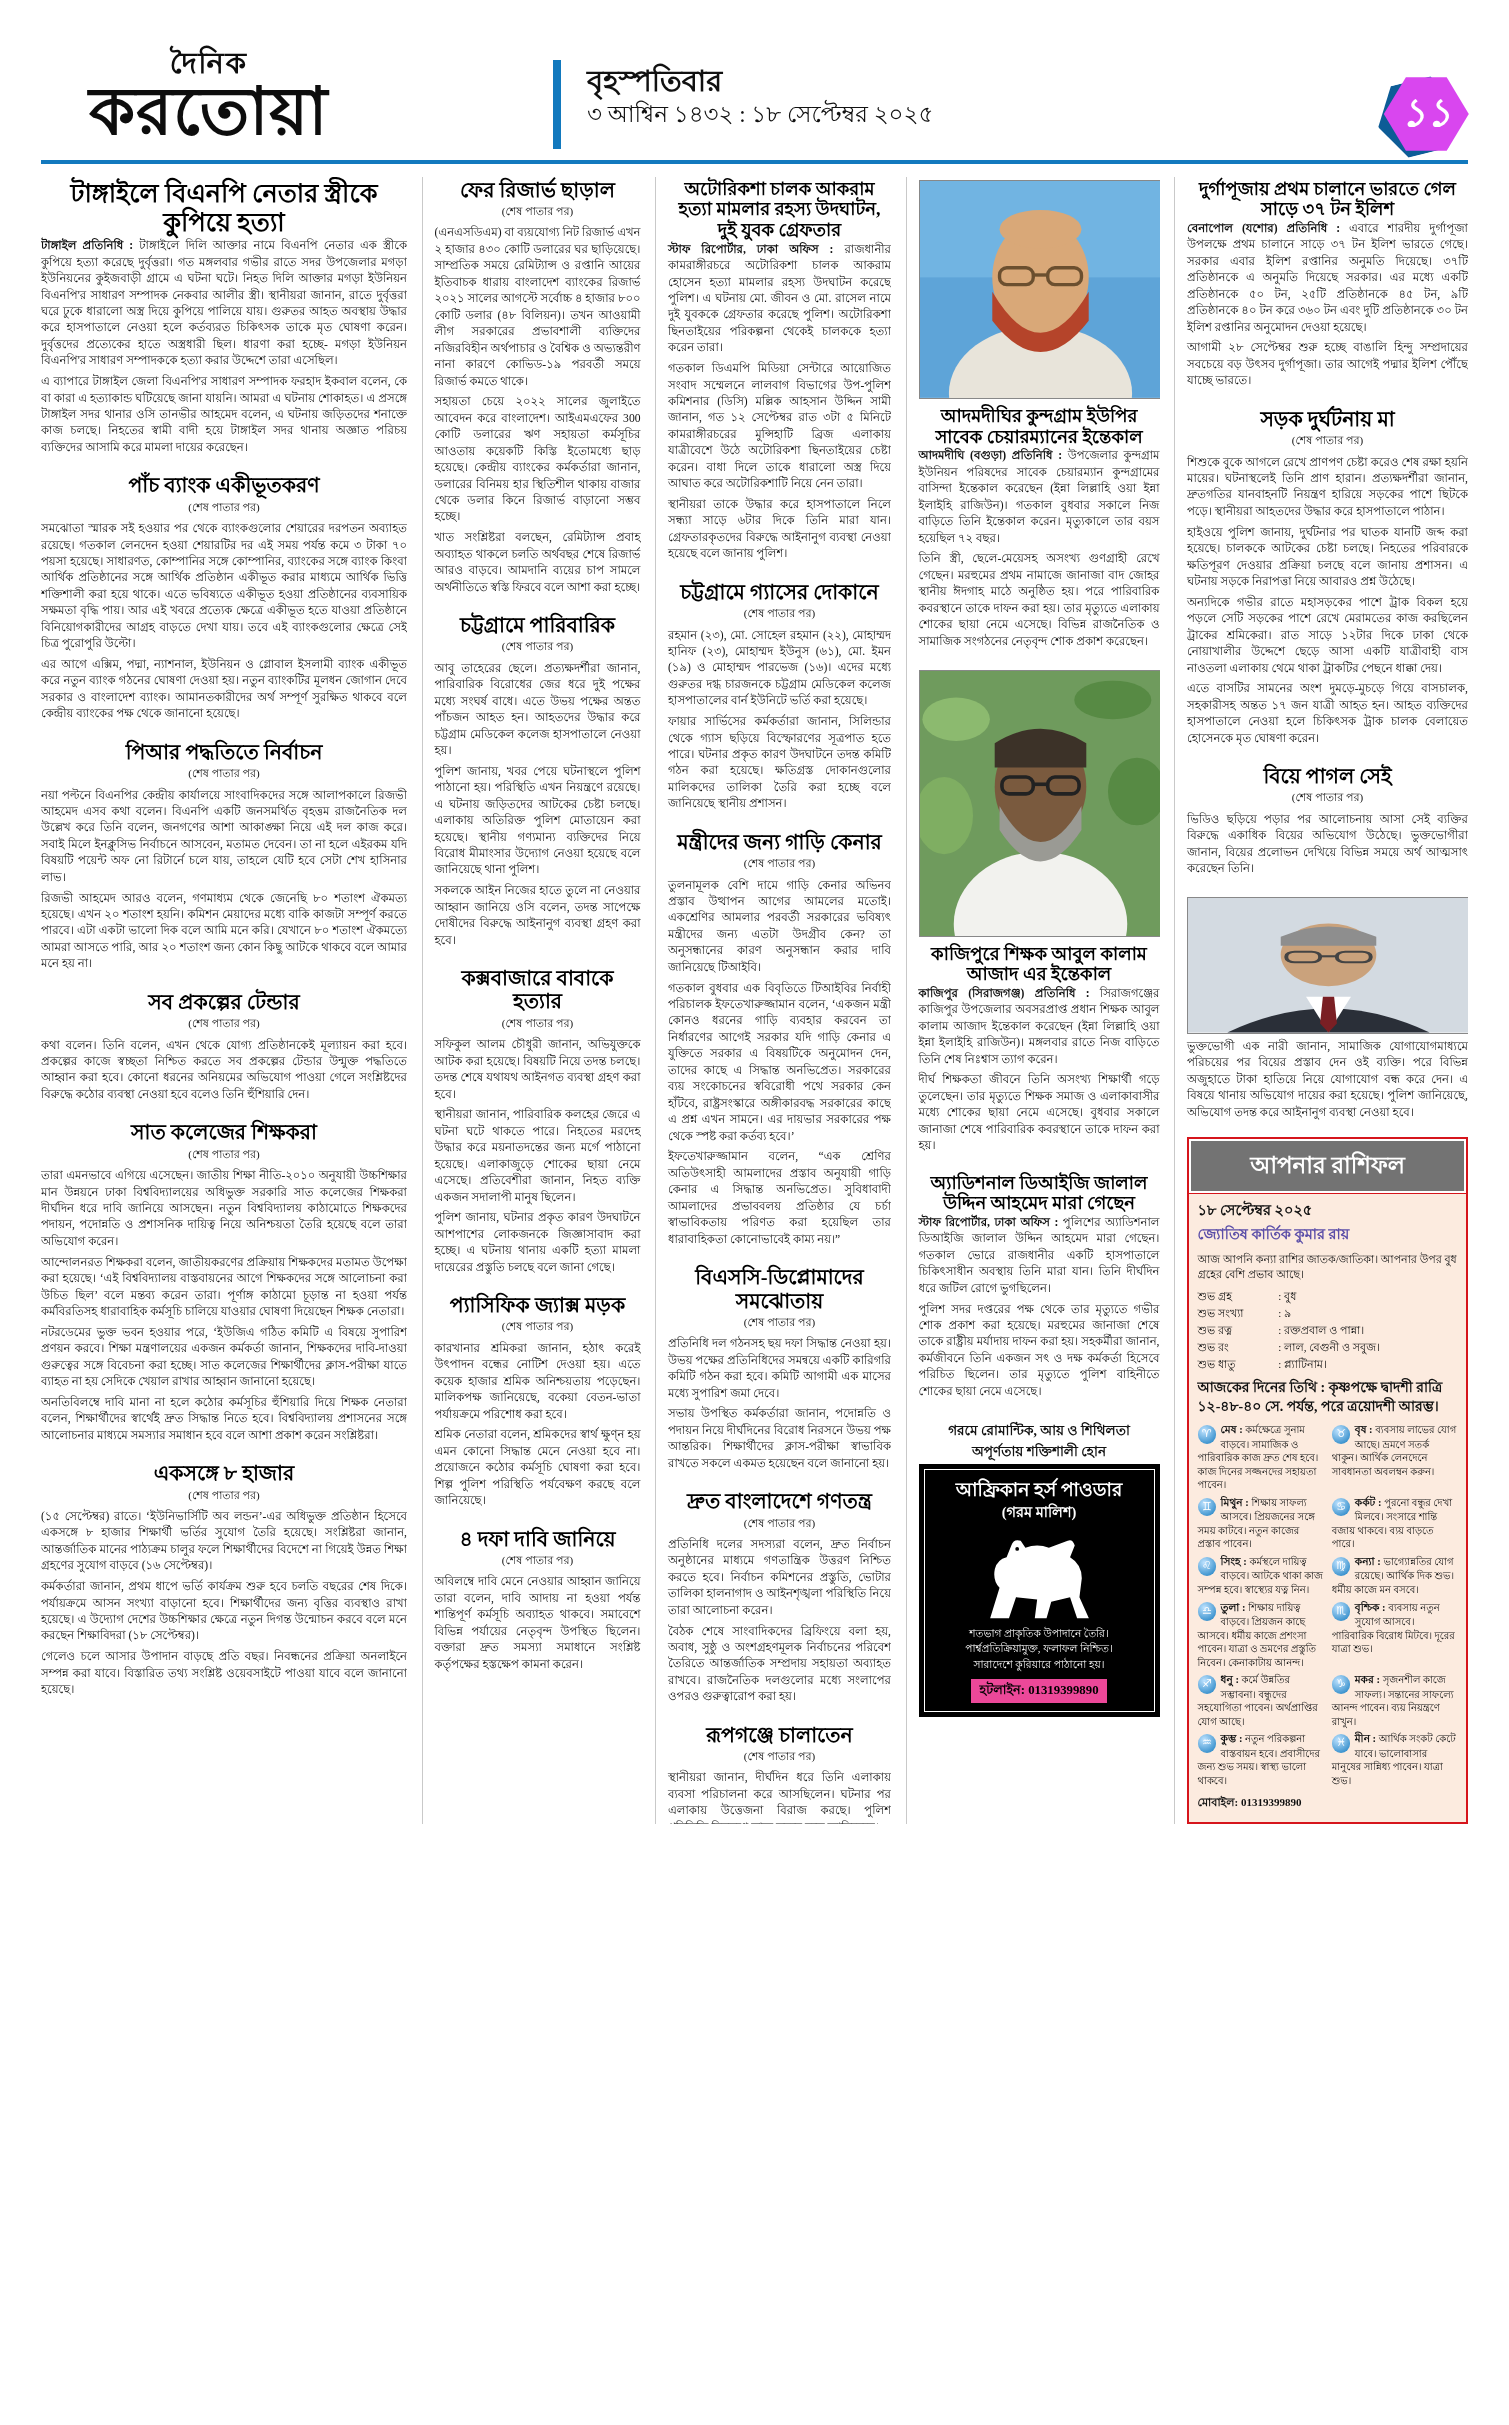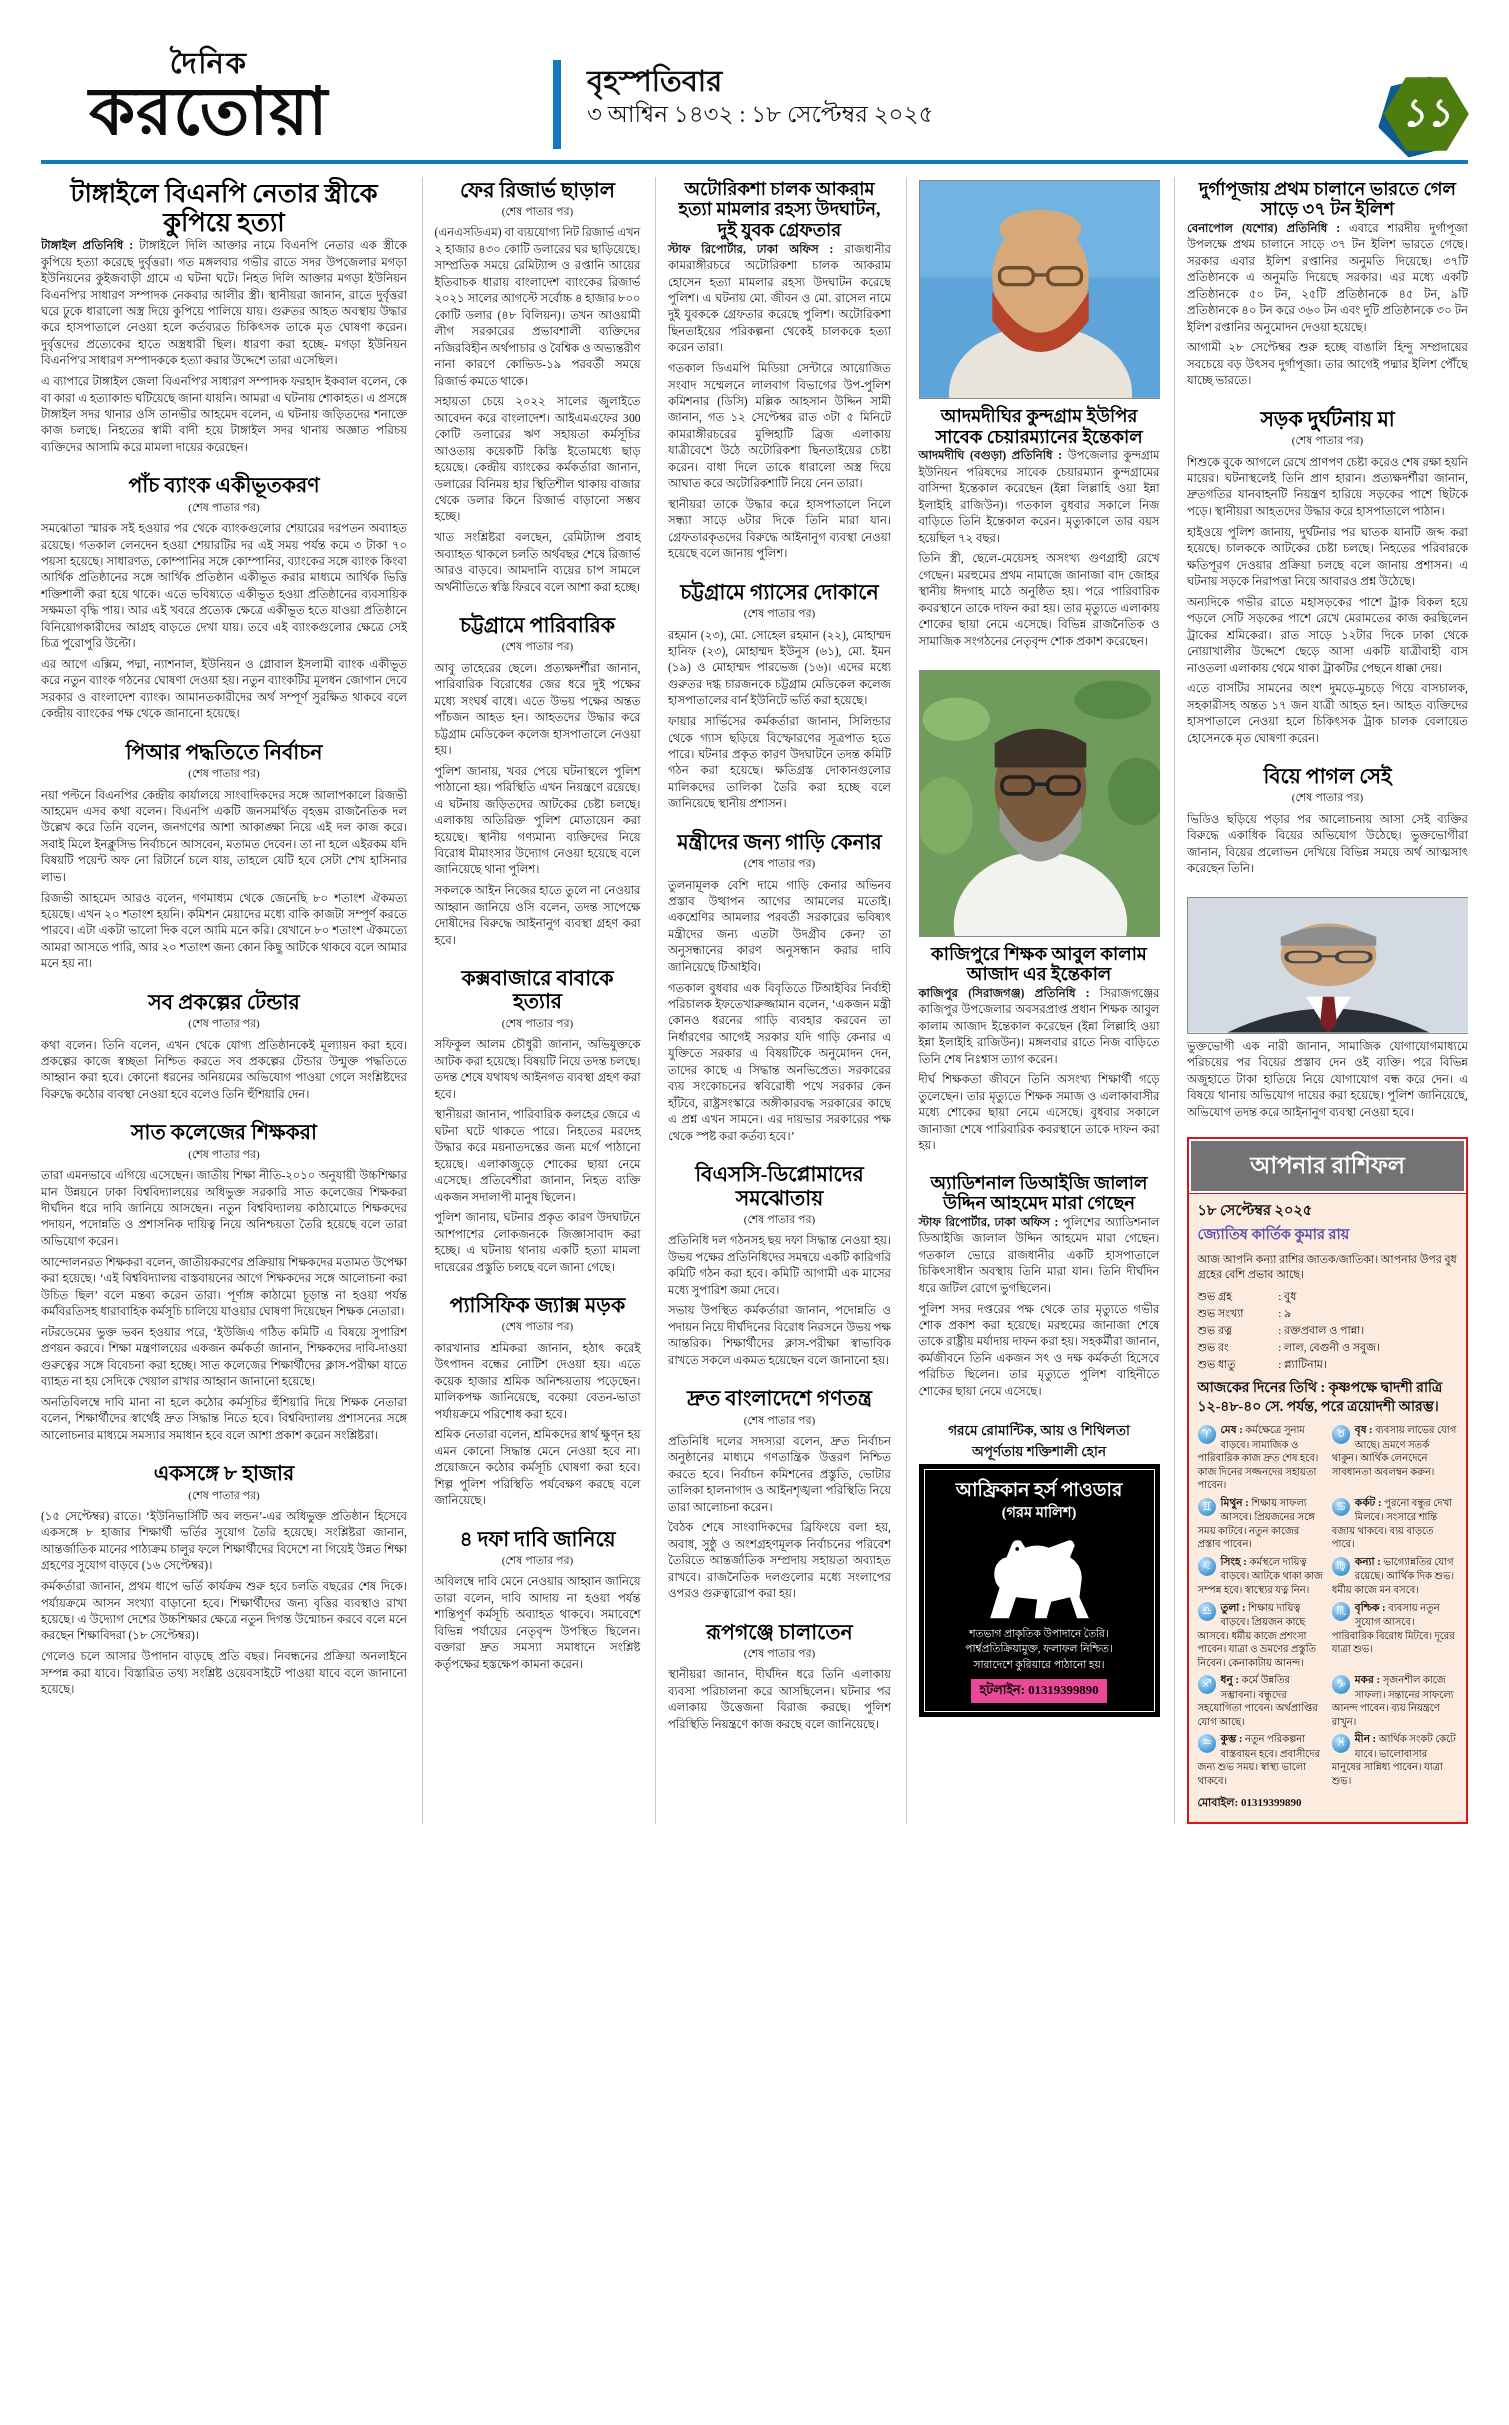--- a/index.html
+++ b/index.html
@@ -11,21 +11,21 @@
   .brand{position:absolute;left:89px;top:49px;text-align:center;color:#0d0d0d;}
   .brand .b-top{font-size:29px;font-weight:bold;letter-spacing:1.7px;line-height:1;}
   .brand .b-main{font-size:66px;font-weight:bold;line-height:1.02;letter-spacing:0.9px;}
   .v-bar{position:absolute;left:553px;top:60px;width:7.7px;height:89px;background:#1279be;}
   .dateblock{position:absolute;left:587px;top:64px;}
   .dateblock .weekday{font-size:29px;font-weight:bold;line-height:1.2;}
   .dateblock .dateline{font-size:23px;line-height:1.4;}
   .page-badge{position:absolute;right:38px;top:75px;width:94px;height:85px;}
   .hex{position:absolute;width:85px;height:78px;clip-path:polygon(26% 3%,74% 3%,100% 50%,74% 97%,26% 97%,0% 50%);}
   .hex.shadow{background:#0d5c96;left:0;top:3.4px;transform:rotate(-14deg);}
-  .hex.main{background:#4d7c0f;left:6.8px;top:0;display:flex;align-items:center;justify-content:center;}
+  .hex.main{background:#d946ef;left:6.8px;top:0;display:flex;align-items:center;justify-content:center;}
   .hex.main span{color:#fff;font-size:39px;font-weight:bold;font-style:italic;}
   .top-rule{position:absolute;left:41px;right:41px;top:160px;height:4.3px;background:#1279be;}
 
   
   .content{position:absolute;left:41px;right:41px;top:177px;bottom:8.5px;display:flex;justify-content:space-between;overflow:hidden;}
   .col{overflow:hidden;display:flex;flex-direction:column;}
   .col+.col{border-left:0.9px solid #c9c9c9;padding-left:12px;}
   .col-a{width:366px;}
   .col-b{width:206px;}
   .col-c{width:223px;}
@@ -179,20 +179,21 @@
           <h2 class="headline md">চট্টগ্রামে গ্যাসের দোকানে</h2>
           <div class="cont-tag">(শেষ পাতার পর)</div>
           <p class="body-p">রহমান (২৩), মো. সোহেল রহমান (২২), মোহাম্মদ হানিফ (২৩), মোহাম্মদ ইউনুস (৬১), মো. ইমন (১৯) ও মোহাম্মদ পারভেজ (১৬)। এদের মধ্যে গুরুতর দগ্ধ চারজনকে চট্টগ্রাম মেডিকেল কলেজ হাসপাতালের বার্ন ইউনিটে ভর্তি করা হয়েছে।</p>
           <p class="body-p">ফায়ার সার্ভিসের কর্মকর্তারা জানান, সিলিন্ডার থেকে গ্যাস ছড়িয়ে বিস্ফোরণের সূত্রপাত হতে পারে। ঘটনার প্রকৃত কারণ উদঘাটনে তদন্ত কমিটি গঠন করা হয়েছে। ক্ষতিগ্রস্ত দোকানগুলোর মালিকদের তালিকা তৈরি করা হচ্ছে বলে জানিয়েছে স্থানীয় প্রশাসন।</p>
         </article>
         <article>
           <h2 class="headline md">মন্ত্রীদের জন্য গাড়ি কেনার</h2>
           <div class="cont-tag">(শেষ পাতার পর)</div>
           <p class="body-p">তুলনামূলক বেশি দামে গাড়ি কেনার অভিনব প্রস্তাব উত্থাপন আগের আমলের মতোই। একশ্রেণির আমলার পরবর্তী সরকারের ভবিষ্যৎ মন্ত্রীদের জন্য এতটা উদগ্রীব কেন? তা অনুসন্ধানের কারণ অনুসন্ধান করার দাবি জানিয়েছে টিআইবি।</p>
           <p class="body-p">গতকাল বুধবার এক বিবৃতিতে টিআইবির নির্বাহী পরিচালক ইফতেখারুজ্জামান বলেন, ‘একজন মন্ত্রী কোনও ধরনের গাড়ি ব্যবহার করবেন তা নির্ধারণের আগেই সরকার যদি গাড়ি কেনার এ যুক্তিতে সরকার এ বিষয়টিকে অনুমোদন দেন, তাদের কাছে এ সিদ্ধান্ত অনভিপ্রেত। সরকারের ব্যয় সংকোচনের স্ববিরোধী পথে সরকার কেন হাঁটবে, রাষ্ট্রসংস্কারে অঙ্গীকারবদ্ধ সরকারের কাছে এ প্রশ্ন এখন সামনে। এর দায়ভার সরকারের পক্ষ থেকে স্পষ্ট করা কর্তব্য হবে।’</p>
+          <p class="body-p">ইফতেখারুজ্জামান বলেন, “এক শ্রেণির অতিউৎসাহী আমলাদের প্রস্তাব অনুযায়ী গাড়ি কেনার এ সিদ্ধান্ত অনভিপ্রেত। সুবিধাবাদী আমলাদের প্রভাববলয় প্রতিষ্ঠার যে চর্চা স্বাভাবিকতায় পরিণত করা হয়েছিল তার ধারাবাহিকতা কোনোভাবেই কাম্য নয়।”</p>
         </article>
         <article>
           <h2 class="headline md">বিএসসি-ডিপ্লোমাদের সমঝোতায়</h2>
           <div class="cont-tag">(শেষ পাতার পর)</div>
           <p class="body-p">প্রতিনিধি দল গঠনসহ ছয় দফা সিদ্ধান্ত নেওয়া হয়। উভয় পক্ষের প্রতিনিধিদের সমন্বয়ে একটি কারিগরি কমিটি গঠন করা হবে। কমিটি আগামী এক মাসের মধ্যে সুপারিশ জমা দেবে।</p>
           <p class="body-p">সভায় উপস্থিত কর্মকর্তারা জানান, পদোন্নতি ও পদায়ন নিয়ে দীর্ঘদিনের বিরোধ নিরসনে উভয় পক্ষ আন্তরিক। শিক্ষার্থীদের ক্লাস-পরীক্ষা স্বাভাবিক রাখতে সকলে একমত হয়েছেন বলে জানানো হয়।</p>
         </article>
         <article>
           <h2 class="headline md">দ্রুত বাংলাদেশে গণতন্ত্র</h2>
           <div class="cont-tag">(শেষ পাতার পর)</div>

